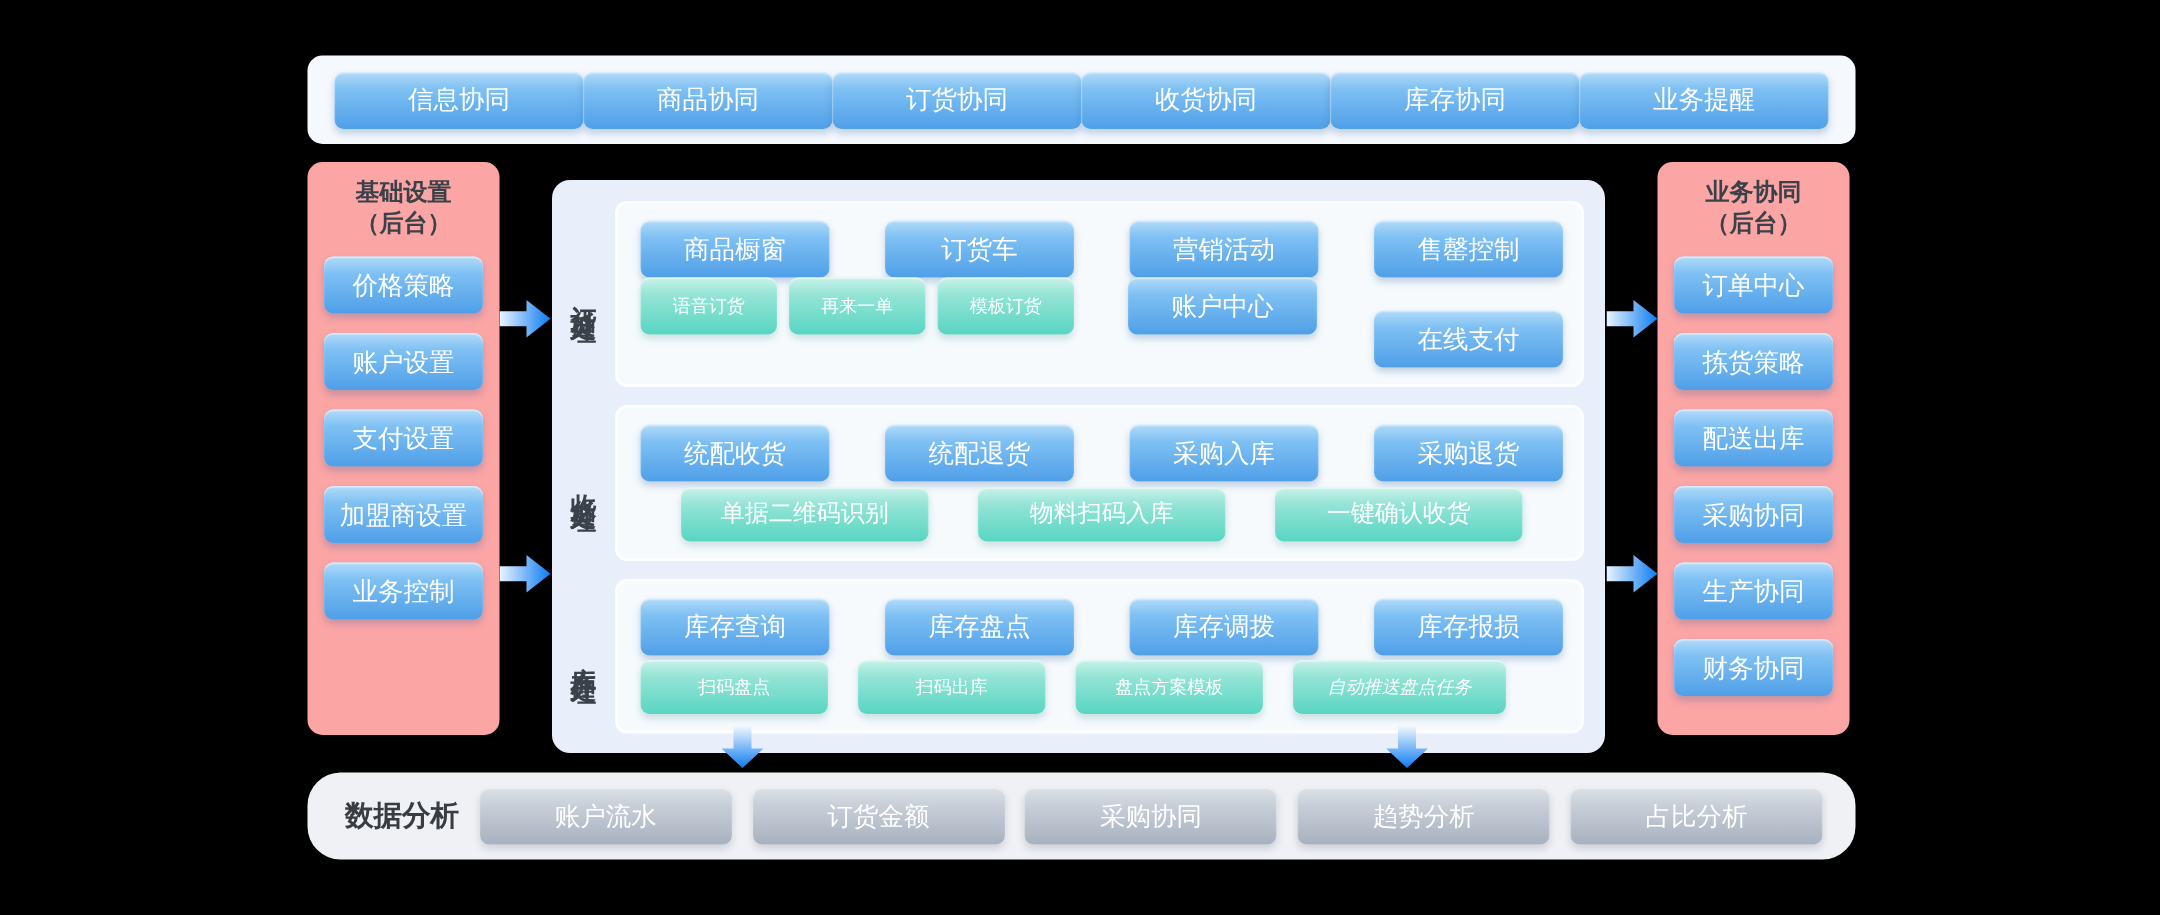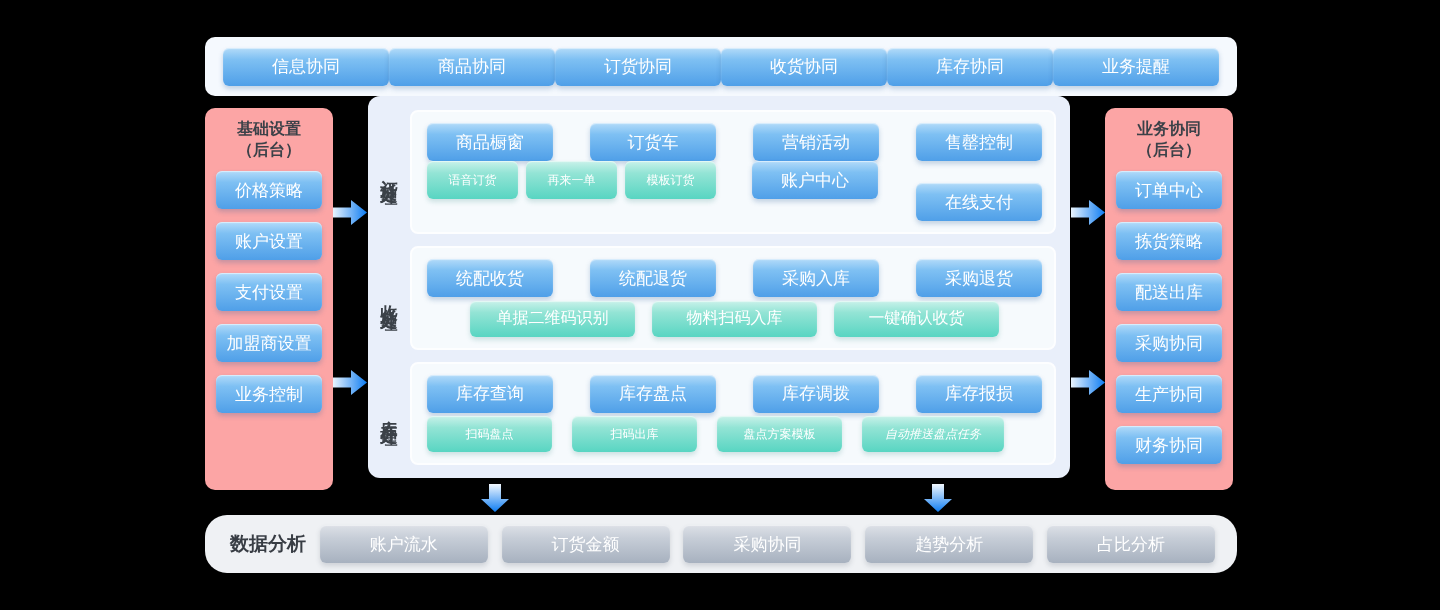--- a/index.html
+++ b/index.html
@@ -21,21 +21,21 @@
     padding-top:10px;box-sizing:border-box;
   }
   .left-panel{left:205px;}
   .right-panel{left:1105px;}
   .panel-title{
     text-align:center;font-size:16px;font-weight:700;color:#3b4148;
     line-height:21px;margin-bottom:11px;
   }
   .side-panel .btn{width:106px;height:38px;margin-bottom:13px;}
   .center-panel{
-    position:absolute;left:368px;top:96px;width:702px;height:382px;
+    position:absolute;left:368px;top:120px;width:702px;height:382px;
     background:#e9effa;border-radius:12px;
     display:flex;flex-direction:column;gap:12px;
     padding:14px 14px 13px 0;box-sizing:border-box;
   }
   .section{flex:1;display:flex;align-items:stretch;}
   .v-label-wrap{width:42px;display:flex;align-items:center;justify-content:center;}
   .v-label{
     writing-mode:vertical-lr;text-orientation:upright;
     font-size:17px;font-weight:700;color:#3b4148;letter-spacing:3px;
   }
@@ -46,21 +46,21 @@
   }
   .row{display:flex;}
   .row1{justify-content:space-between;}
   .row1 .btn{width:126px;height:38px;}
   .s1-row2{gap:8px;}
   .s1-row2 .btn{height:38px;}
   .s1-row2 .btn-teal{width:91px;font-size:12px;}
   .s1-row2 .btn-blue{width:126px;}
   .s1-row2 .push{margin-left:auto;}
   .s1-row2 .gap38{margin-left:30px;margin-top:22px;}
-  .s2-row2{justify-content:center;gap:17px;}
+  .s2-row2{justify-content:center;gap:33px;}
   .s2-row2 .btn{height:36px;font-size:16px;}
   .s2-row2 .btn{width:165px;}
   .s3-row2{gap:20px;}
   .s3-row2 .btn{height:36px;font-size:12px;width:125px;}
   .s3-row2 .btn-wide{width:142px;font-style:italic;}
   .bottom-bar{
     position:absolute;left:205px;top:515px;width:1032px;height:58px;
     background:#eff1f4;border-radius:22px;
     display:flex;align-items:center;justify-content:space-between;
     padding:0 22px 0 25px;box-sizing:border-box;

